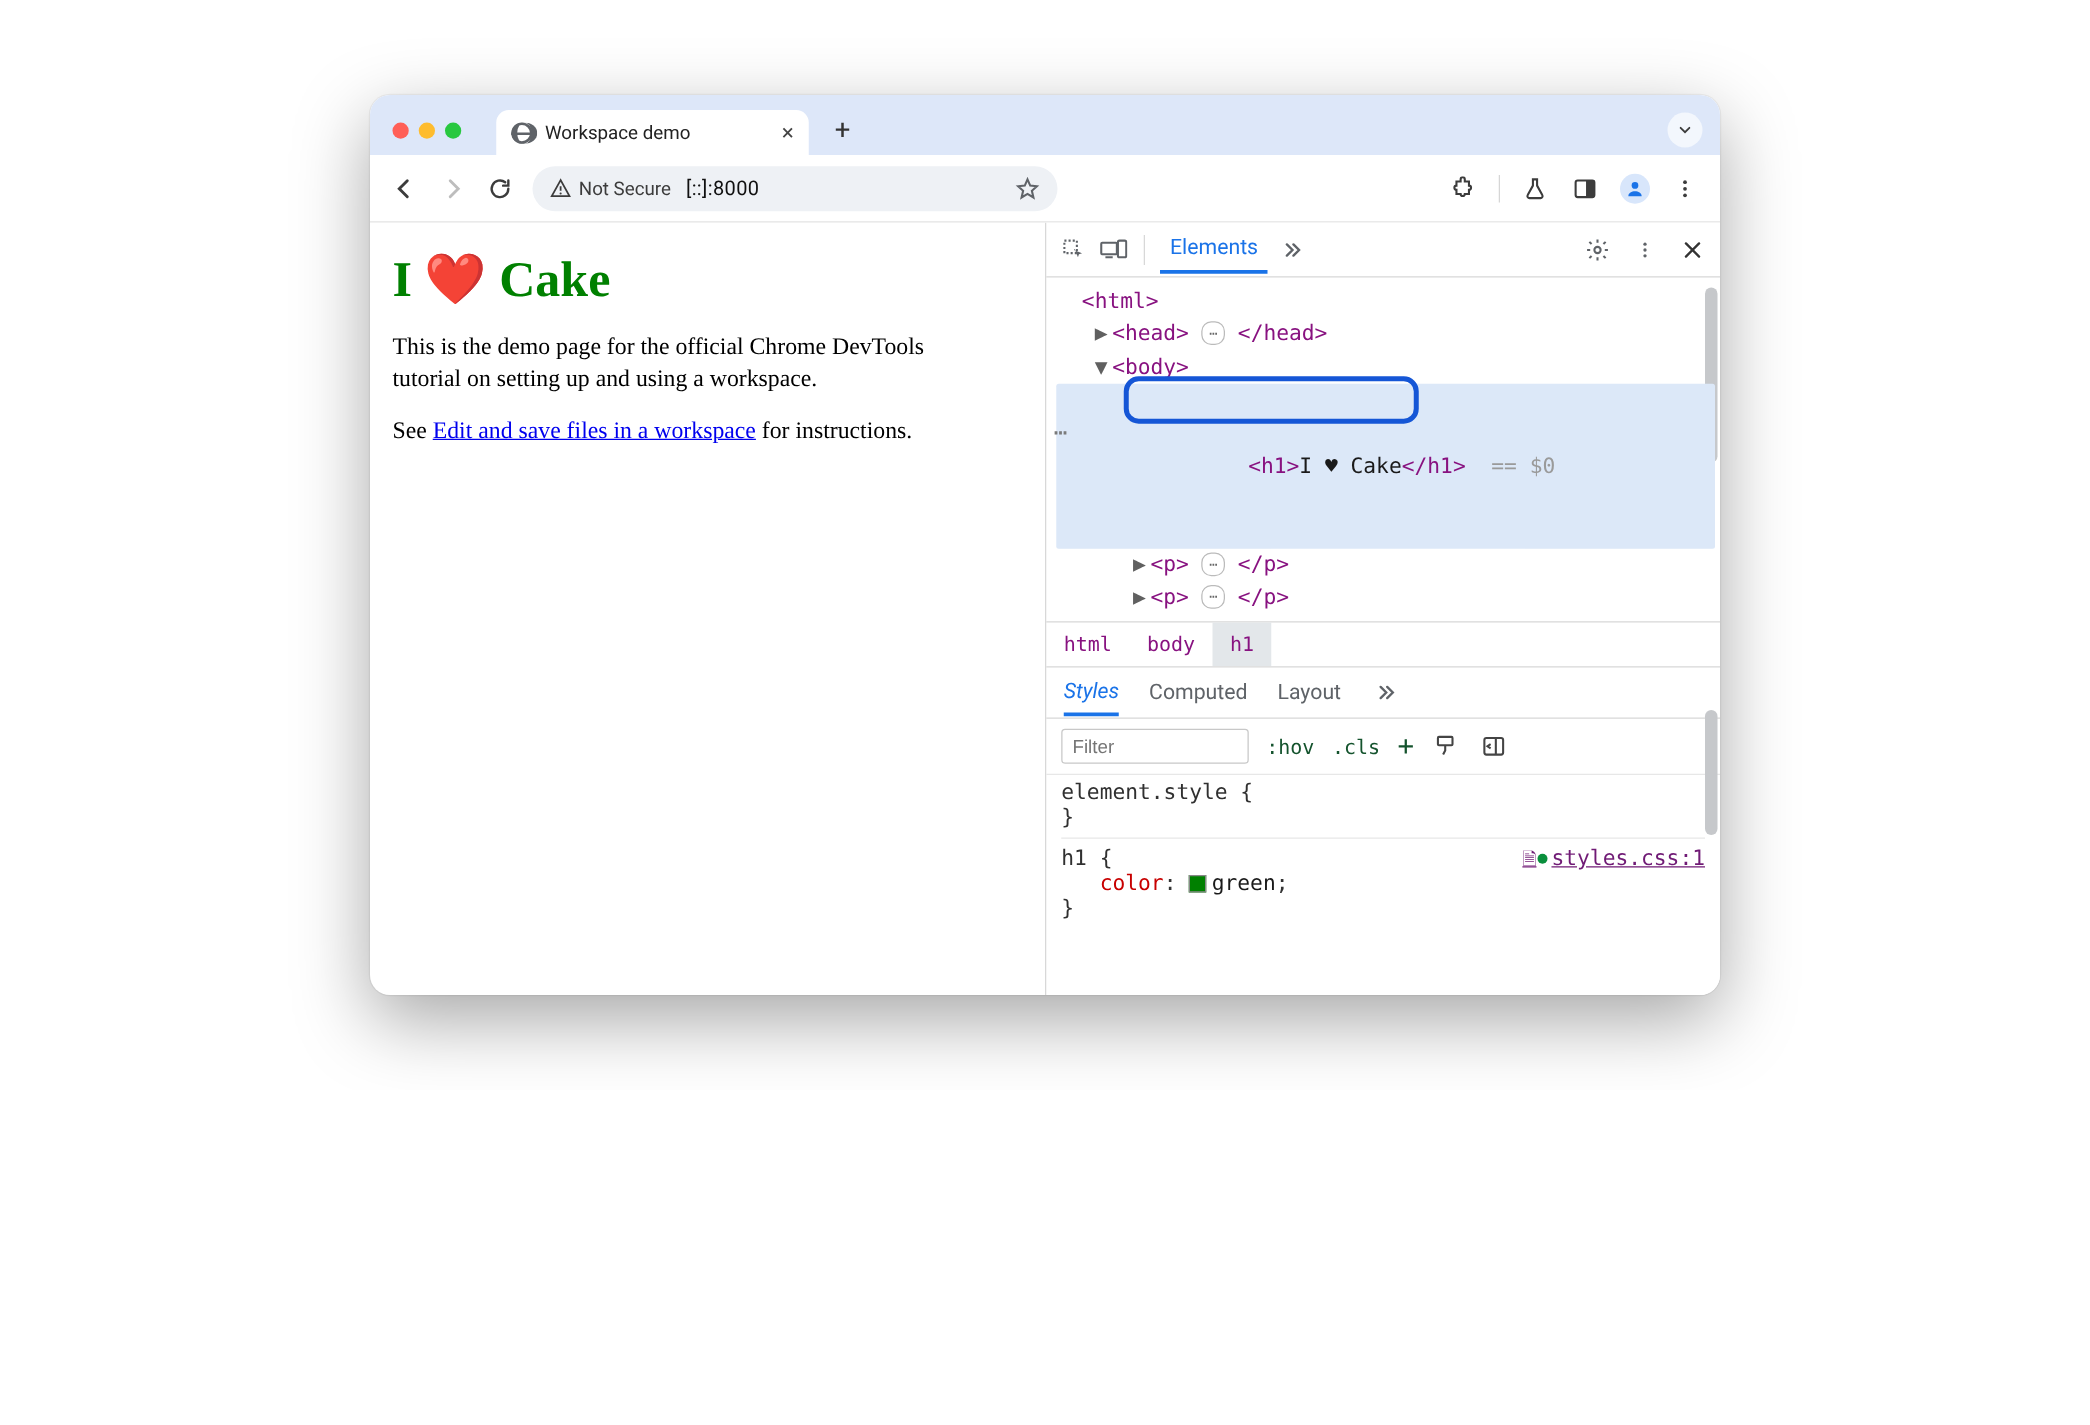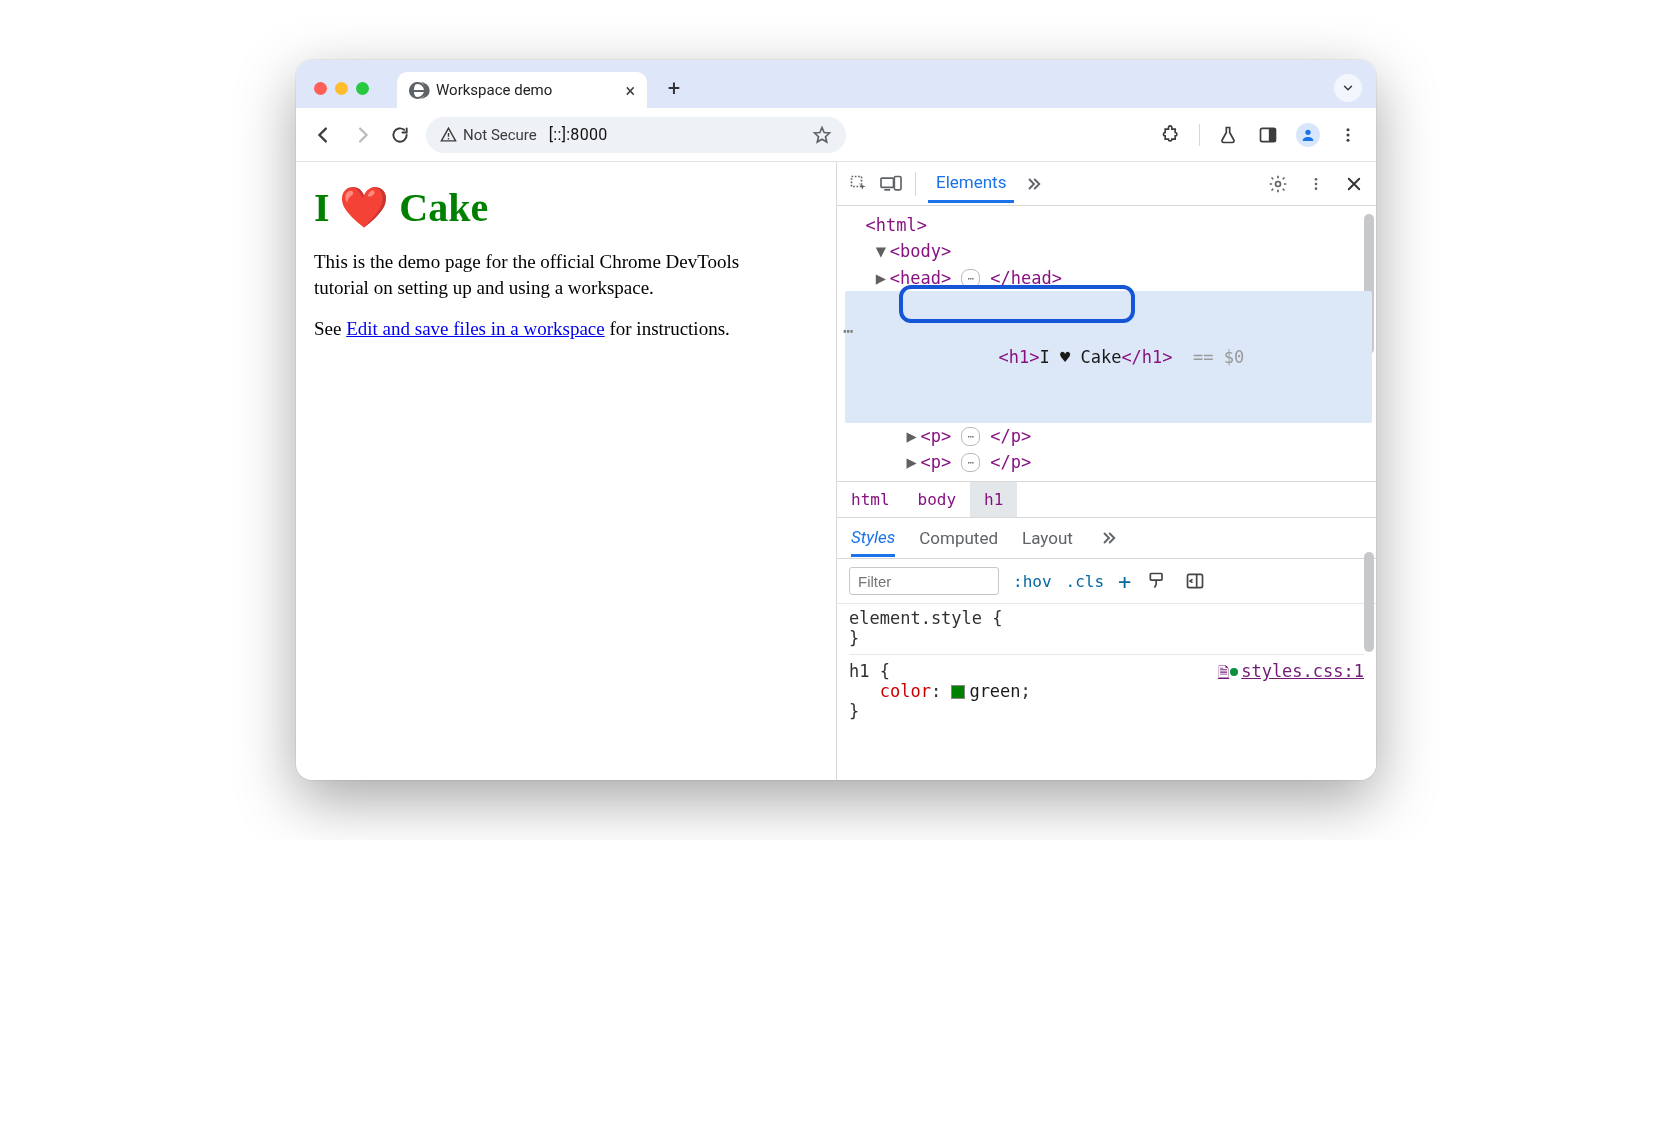--- a/index.html
+++ b/index.html
@@ -10,21 +10,21 @@
   }
   .window {
     width: 1080px;
     height: 720px;
     border-radius: 16px;
     overflow: hidden;
     box-shadow: 0 20px 60px rgba(0,0,0,0.35), 0 0 0 1px rgba(0,0,0,0.05);
     background: #fff;
     display: flex;
     flex-direction: column;
-    margin: 0 auto;
+    margin: 16px auto;
   }
   
   .tabstrip {
     background: #dde7f9;
     height: 48px;
     display: flex;
     align-items: flex-end;
     padding: 8px 10px 0 18px;
     position: relative;
   }
@@ -122,21 +122,21 @@
     border-top:1px solid #d8d8d8; border-bottom:1px solid #d8d8d8;
     display:flex; align-items:center; gap:24px; padding:0 14px; height:42px; font-size:17px;
   }
   .styles-tabs .st { color:#5f6368; padding:7px 0; }
   .styles-tabs .st.active { color:#1a73e8; border-bottom:3px solid #1a73e8;font-style:italic; }
   .styles-tools {
     display:flex; align-items:center; gap:14px; padding:8px 12px; height:44px;
     font-family:ui-monospace,Menlo,Consolas,monospace;
   }
   .filter-input { width:150px; height:28px; border:1px solid #c8c8c8; border-radius:3px; padding:0 8px; font-size:15px; color:#555; }
-  .mono-btn { color:#0369a1; font-size:16px; }
+  .mono-btn { color:#14532d; font-size:16px; }
   .styles-body {
     font-family:ui-monospace,Menlo,Consolas,monospace; font-size:17px; padding:4px 12px 12px 12px;
     border-top:1px solid #e7e7e7;
   }
   .rule { border-top:1px solid #e7e7e7; padding-top:6px; margin-top:6px; }
   .rule:first-child { border-top:none; margin-top:0; padding-top:0; }
   .sel { color:#303030; }
   .prop { color:#c80000; }
   .val { color:#1a1a1a; }
   .swatch { display:inline-block; width:14px; height:14px; background:green; vertical-align:-2px; margin-right:4px; border:1px solid #888; }
@@ -288,22 +288,22 @@
           <div class="ibtn">
             <svg width="18" height="18" viewBox="0 0 24 24">
                 <path d="M5 5l14 14M19 5L5 19" stroke="#333" stroke-width="2.5" stroke-linecap="round"></path>
               </svg>
           </div>
         </div>
       </div>
 
       <div class="dom">
         <div class="row">  <span class="tag">&lt;html&gt;</span></div>
+        <div class="row">   <span class="tri">▶</span><span class="tag">&lt;head&gt;</span> <span class="ell">⋯</span> <span class="tag">&lt;/head&gt;</span></div>
         <div class="row">   <span class="tri">▼</span><span class="tag">&lt;body&gt;</span></div>
-        <div class="row">   <span class="tri">▶</span><span class="tag">&lt;head&gt;</span> <span class="ell">⋯</span> <span class="tag">&lt;/head&gt;</span></div>
         <div class="row hl-row" style="padding-left:0;">
           <span class="dots3">⋯</span>
                <span class="tag">&lt;h1&gt;</span><span class="txt">I ♥ Cake</span><span class="tag">&lt;/h1&gt;</span>  <span class="after">== $0</span>
           <span class="hl-box" style="left:54px; top:-6px; width:236px; height:38px;"></span>
         </div>
         <div class="row">      <span class="tri">▶</span><span class="tag">&lt;p&gt;</span> <span class="ell">⋯</span> <span class="tag">&lt;/p&gt;</span></div>
         <div class="row">      <span class="tri">▶</span><span class="tag">&lt;p&gt;</span> <span class="ell">⋯</span> <span class="tag">&lt;/p&gt;</span></div>
       </div>
 
       <div class="crumbs">

